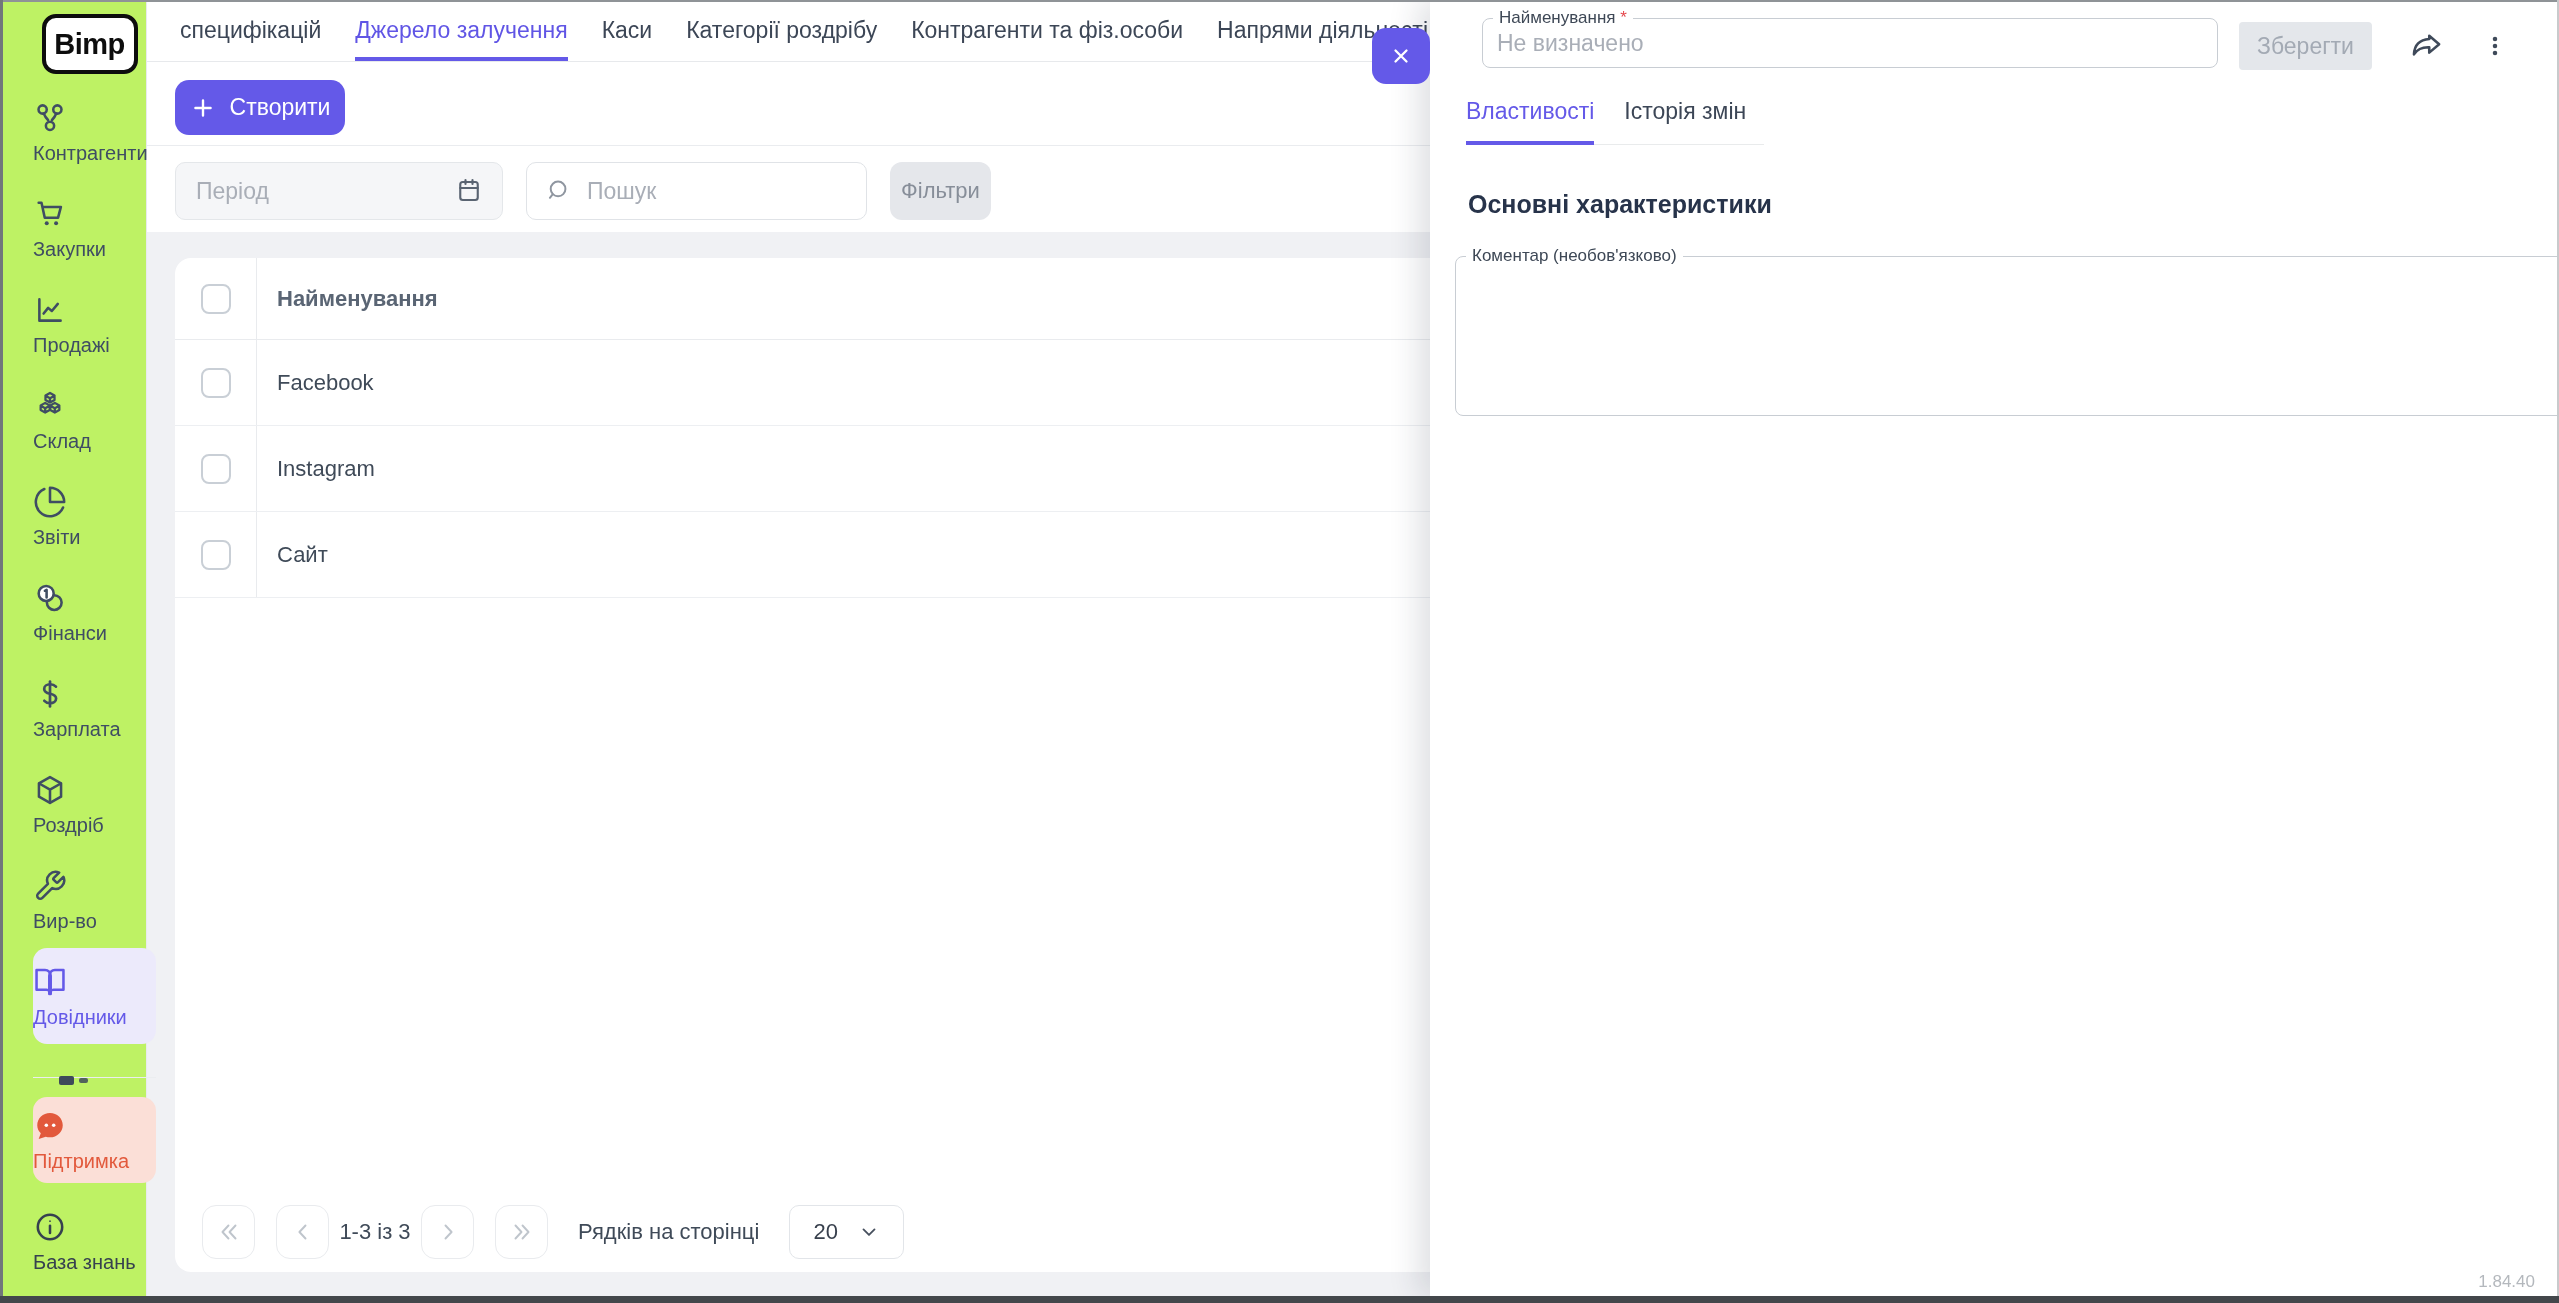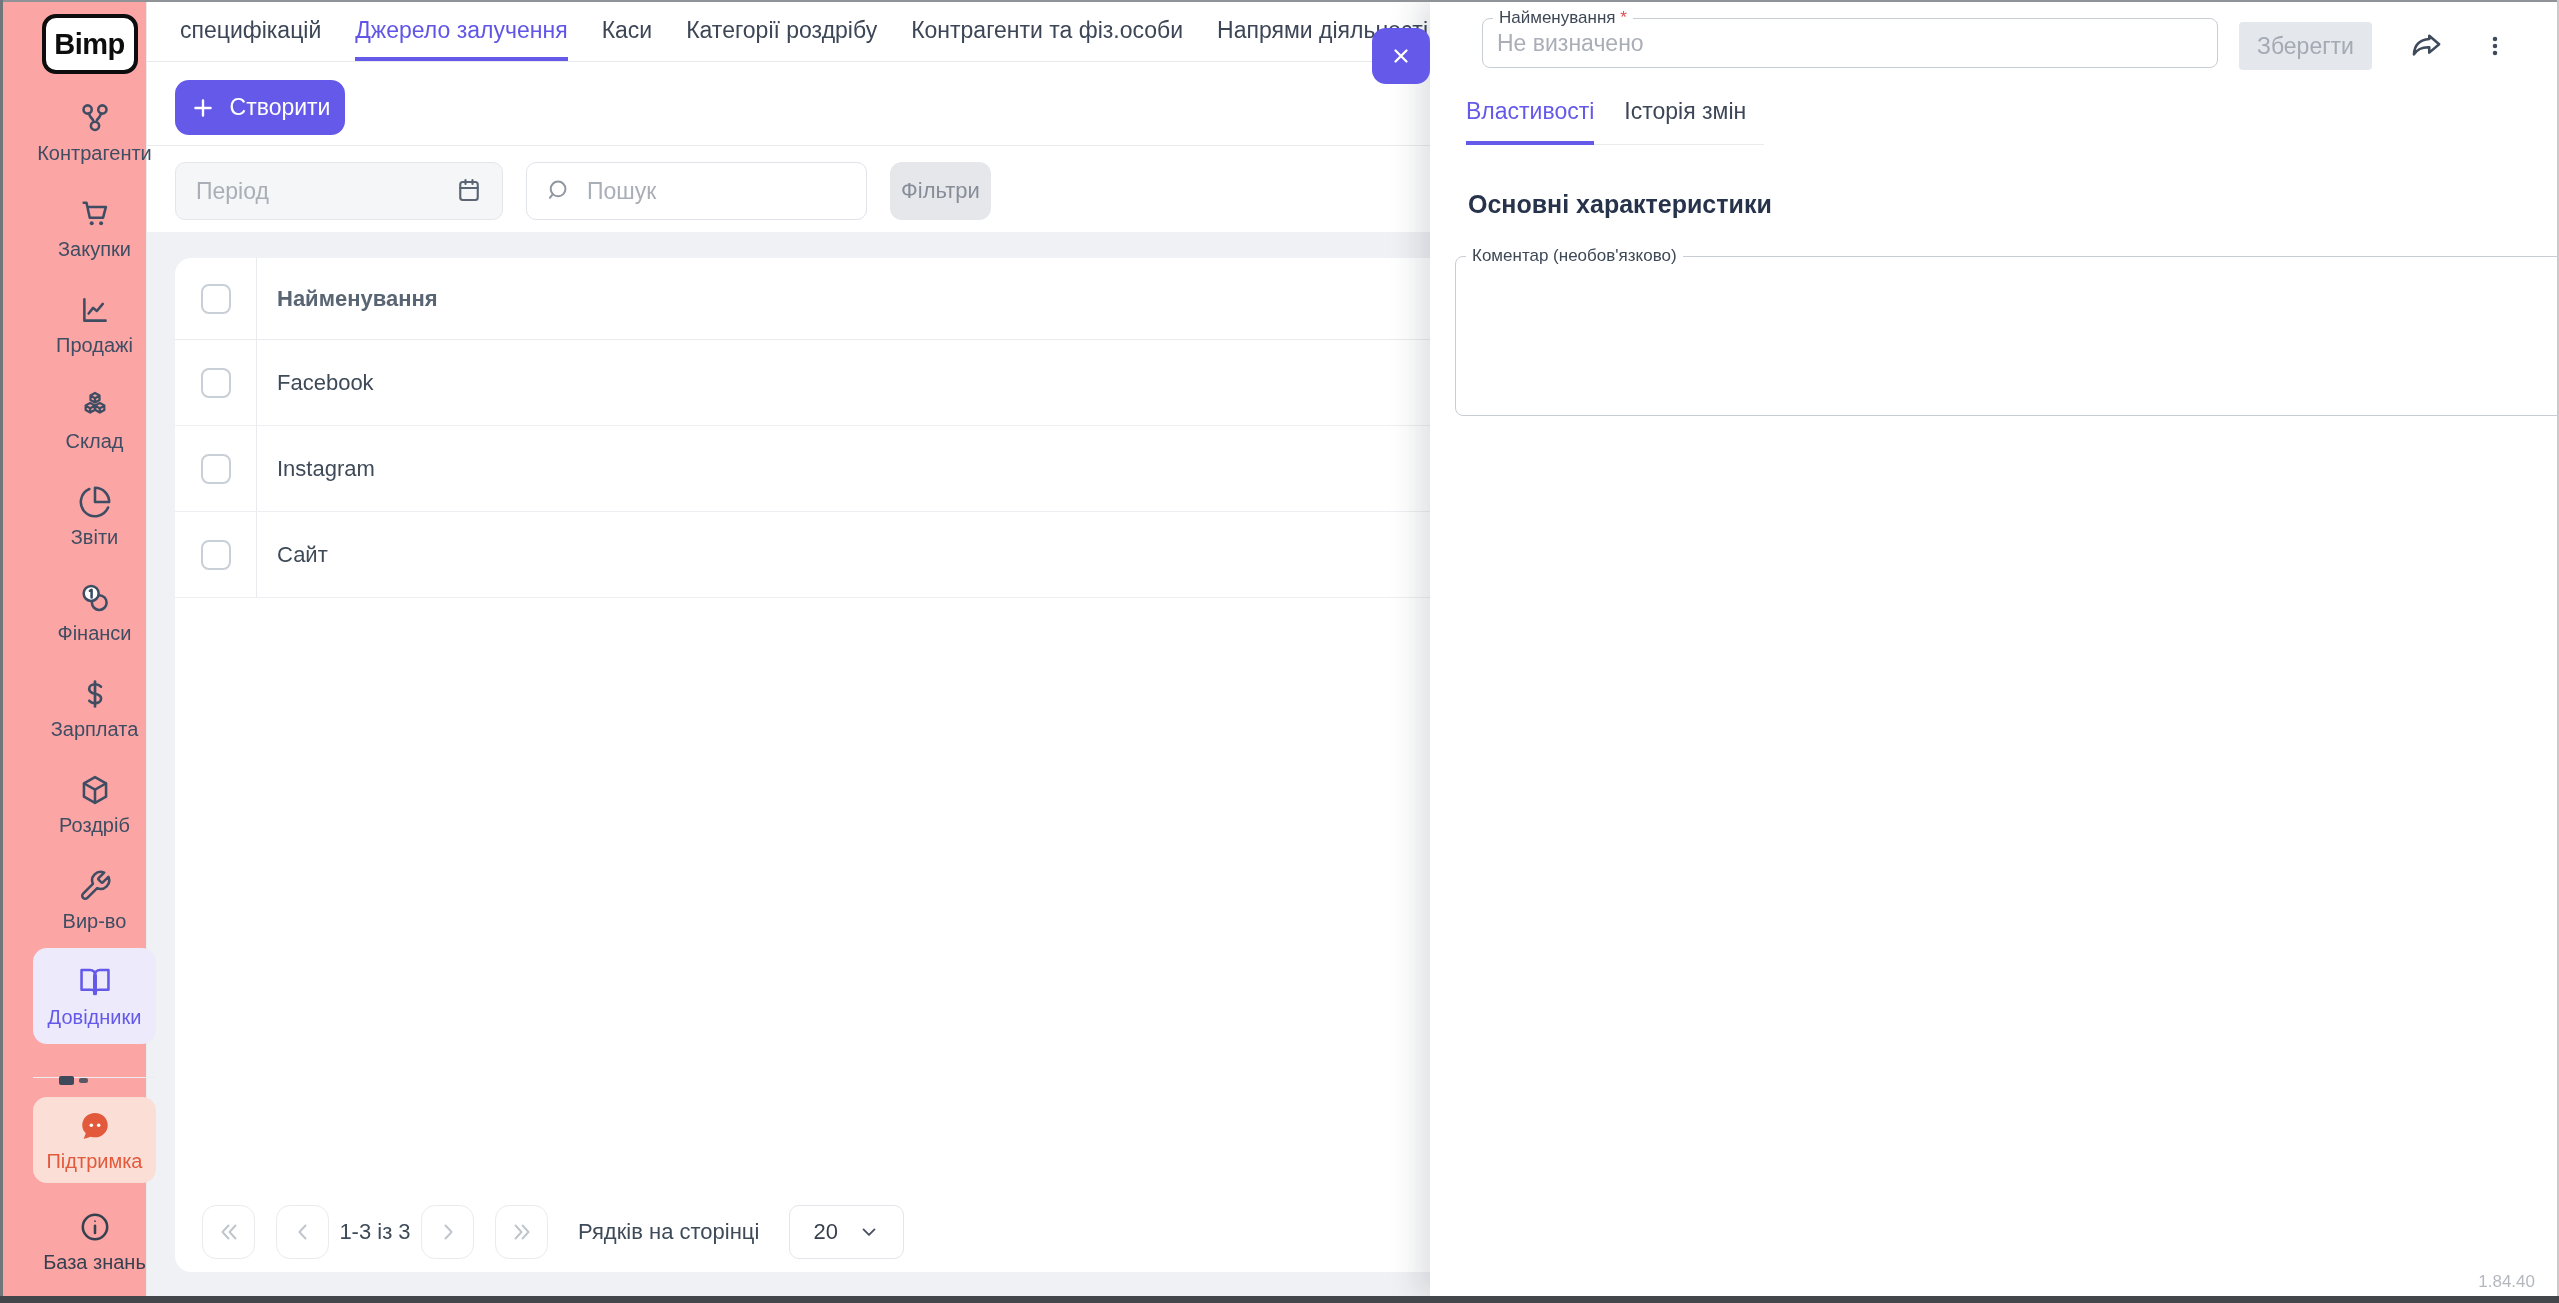--- a/index.html
+++ b/index.html
@@ -7,23 +7,23 @@
   body { font-family:"Liberation Sans","DejaVu Sans",sans-serif; background:#fff; position:relative; color:#3F4A58; }
   svg { display:block; }
 
   
   .frame-top { position:absolute; left:0; top:0; width:2559px; height:2px; background:#8f9397; z-index:60; }
   .frame-left { position:absolute; left:0; top:0; width:3px; height:1303px; background:#71767b; z-index:60; }
   .frame-right { position:absolute; right:0; top:0; width:2px; height:1303px; background:#c8cacc; z-index:60; }
   .frame-bottom { position:absolute; left:0; bottom:0; width:2559px; height:7px; background:#43474b; z-index:60; }
 
   
-  .sidebar { position:absolute; left:0; top:0; bottom:7px; width:147px; background:#fca5a5; border-right:1px solid #e8eaed; z-index:10;padding-left:33px; }
+  .sidebar { position:absolute; left:0; top:0; bottom:7px; width:147px; background:#bef264; border-right:1px solid #e8eaed; z-index:10;padding-left:33px; }
   .logo { width:96px; height:60px; margin:14px auto 10px; border:4px solid #0d0d0d; border-radius:14px; display:flex; align-items:center; justify-content:center; font-size:29px; font-weight:700; color:#0d0d0d; letter-spacing:-0.5px; background:#fff; }
-  .nav-item { width:123px; height:96px; margin:0 auto; border-radius:14px; display:flex; flex-direction:column; align-items:center; justify-content:center; gap:8px; color:#3F4D63; cursor:pointer; }
+  .nav-item { width:123px; height:96px; margin:0 auto; border-radius:14px; display:flex; flex-direction:column; align-items:flex-start; justify-content:center; gap:8px; color:#3F4D63; cursor:pointer; }
   .nav-item svg { width:34px; height:34px; }
   .nav-item .nav-label { font-size:20px; line-height:1; white-space:nowrap; }
   .nav-item.active { background:#ECEAFB; color:#6459E8; }
   .nav-item.support { background:#FBDFD7; color:#E2593C; height:86px; margin-top:19px; }
   .nav-item.kb { margin-top:14px; height:88px; color:#36414f; }
   .nav-divider { width:123px; height:1px; background:#ebedf0; margin:33px auto 0; }
   .nav-cut { position:absolute; left:59px; top:1076px; display:flex; gap:5px; }
   .nav-cut i { display:block; background:#3E4A5A; border-radius:2px; }
   .nav-cut i.a { width:15px; height:9px; }
   .nav-cut i.b { width:9px; height:5px; margin-top:2px; opacity:.85; }

